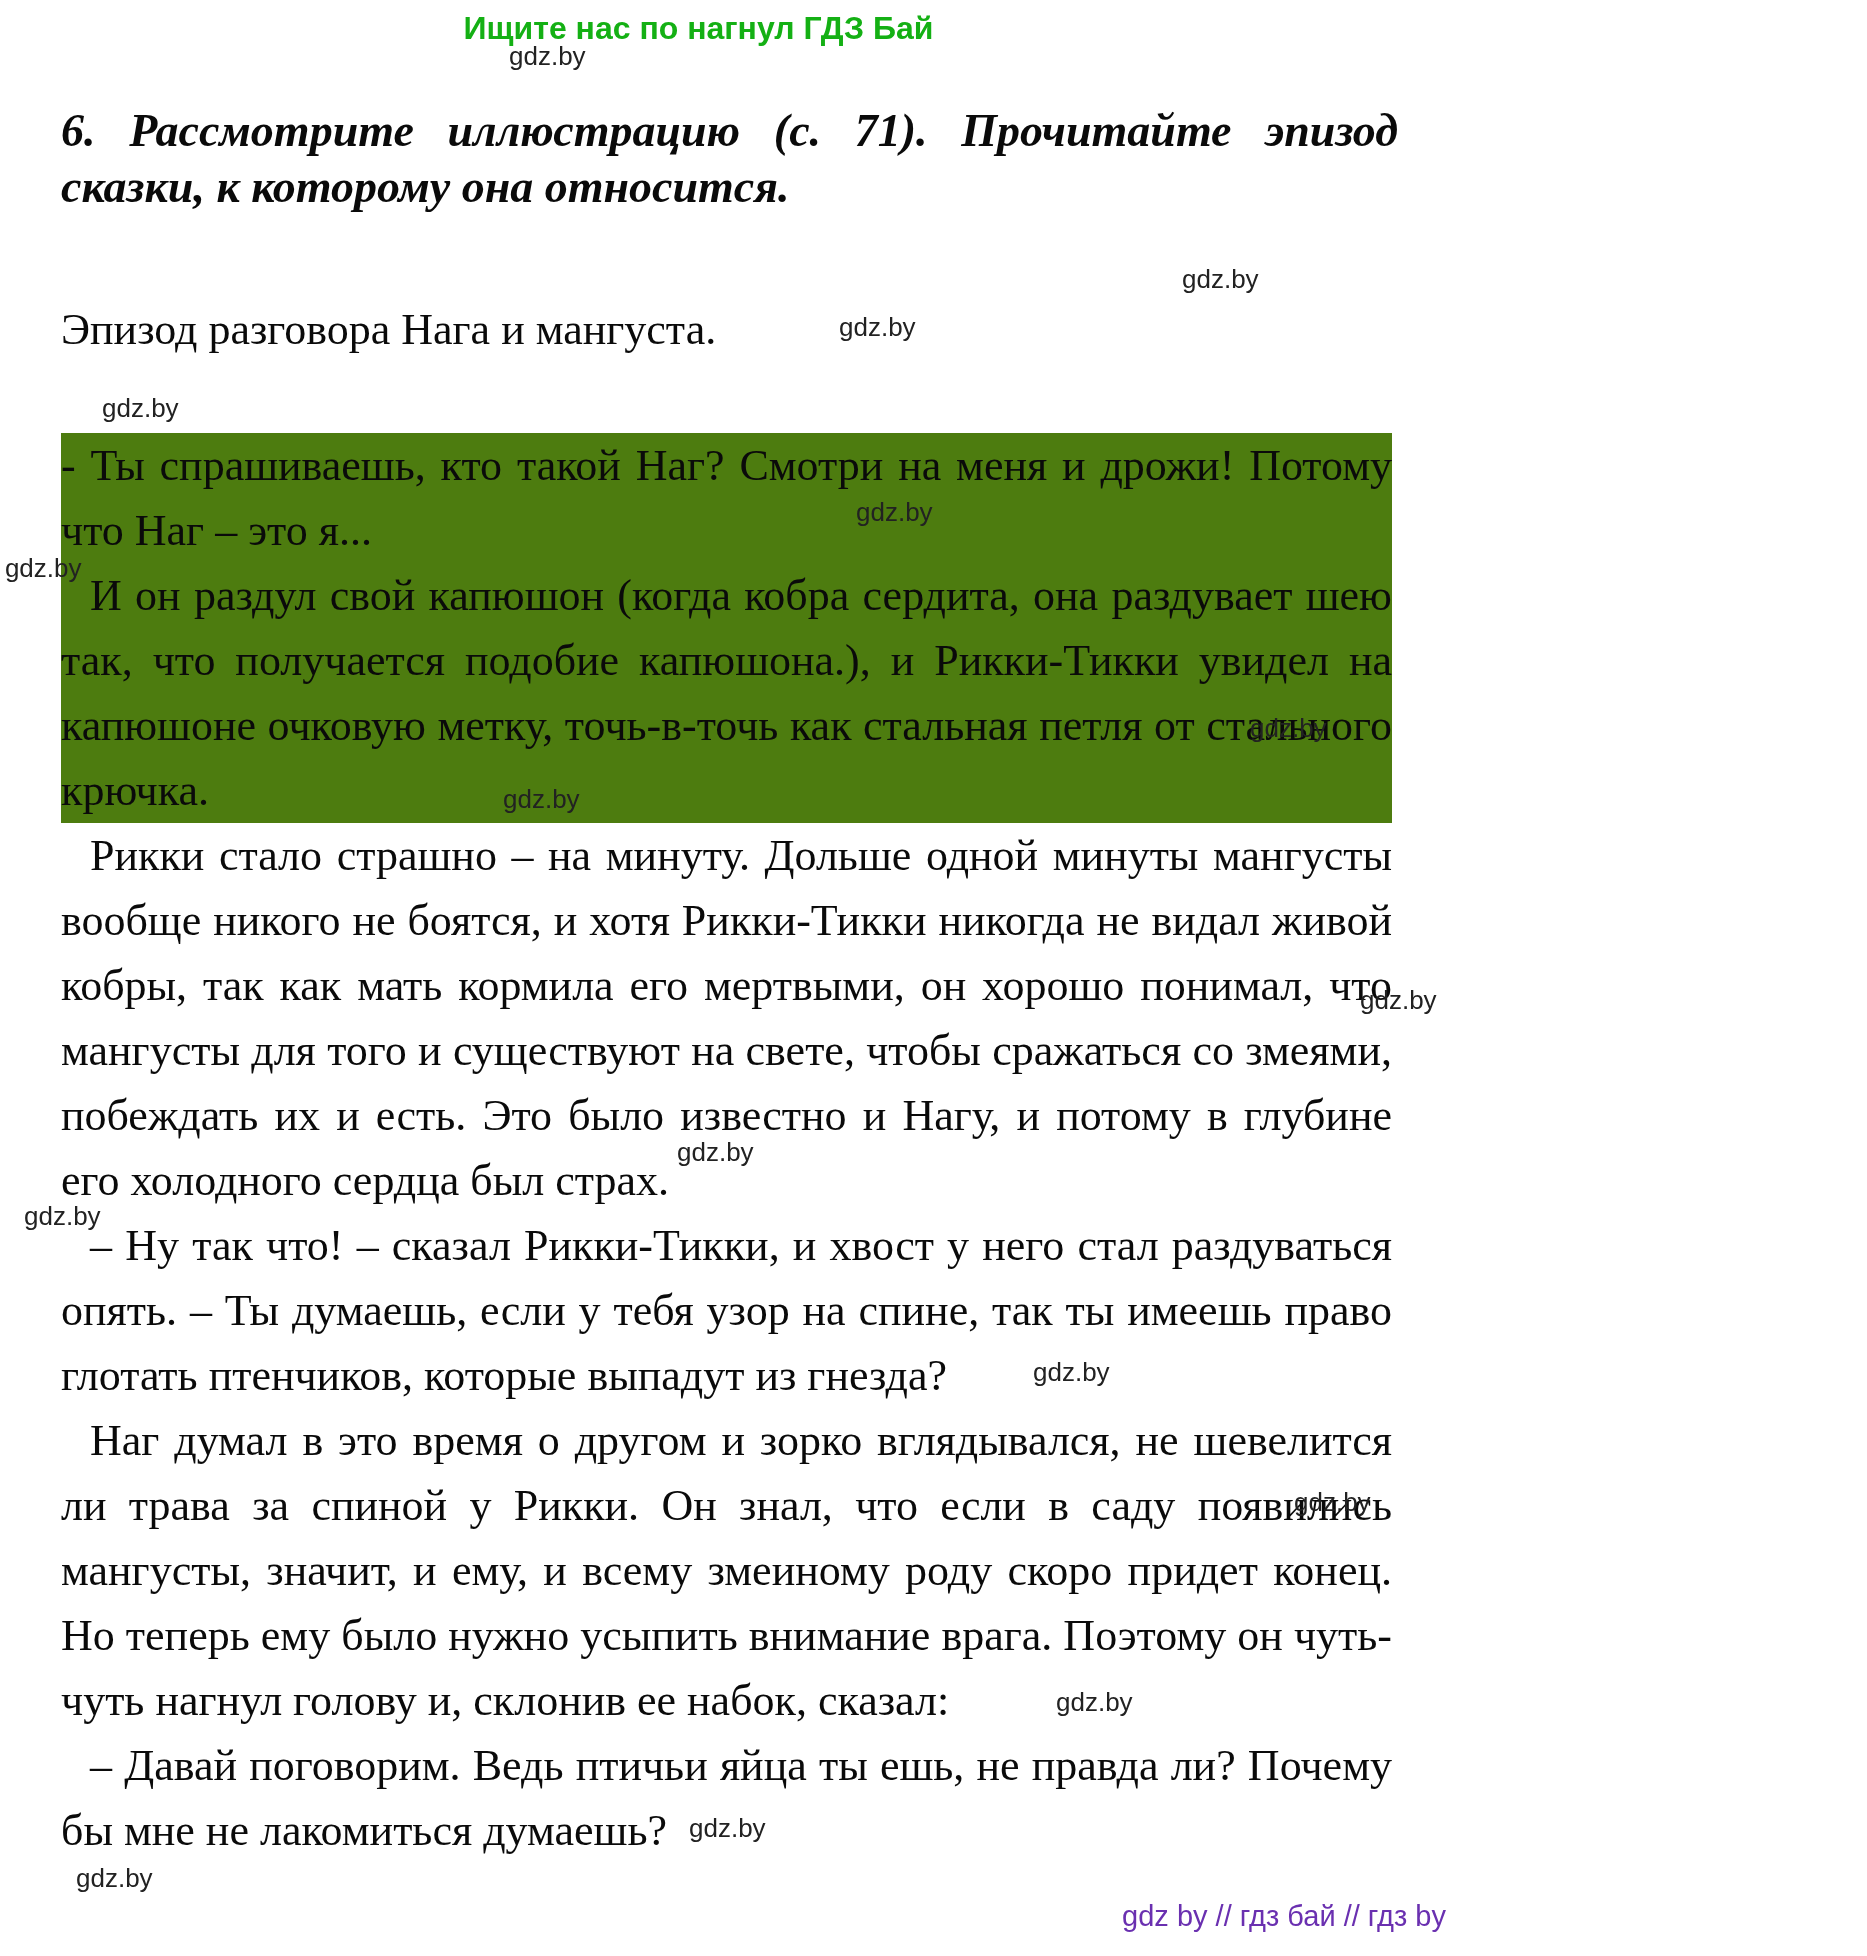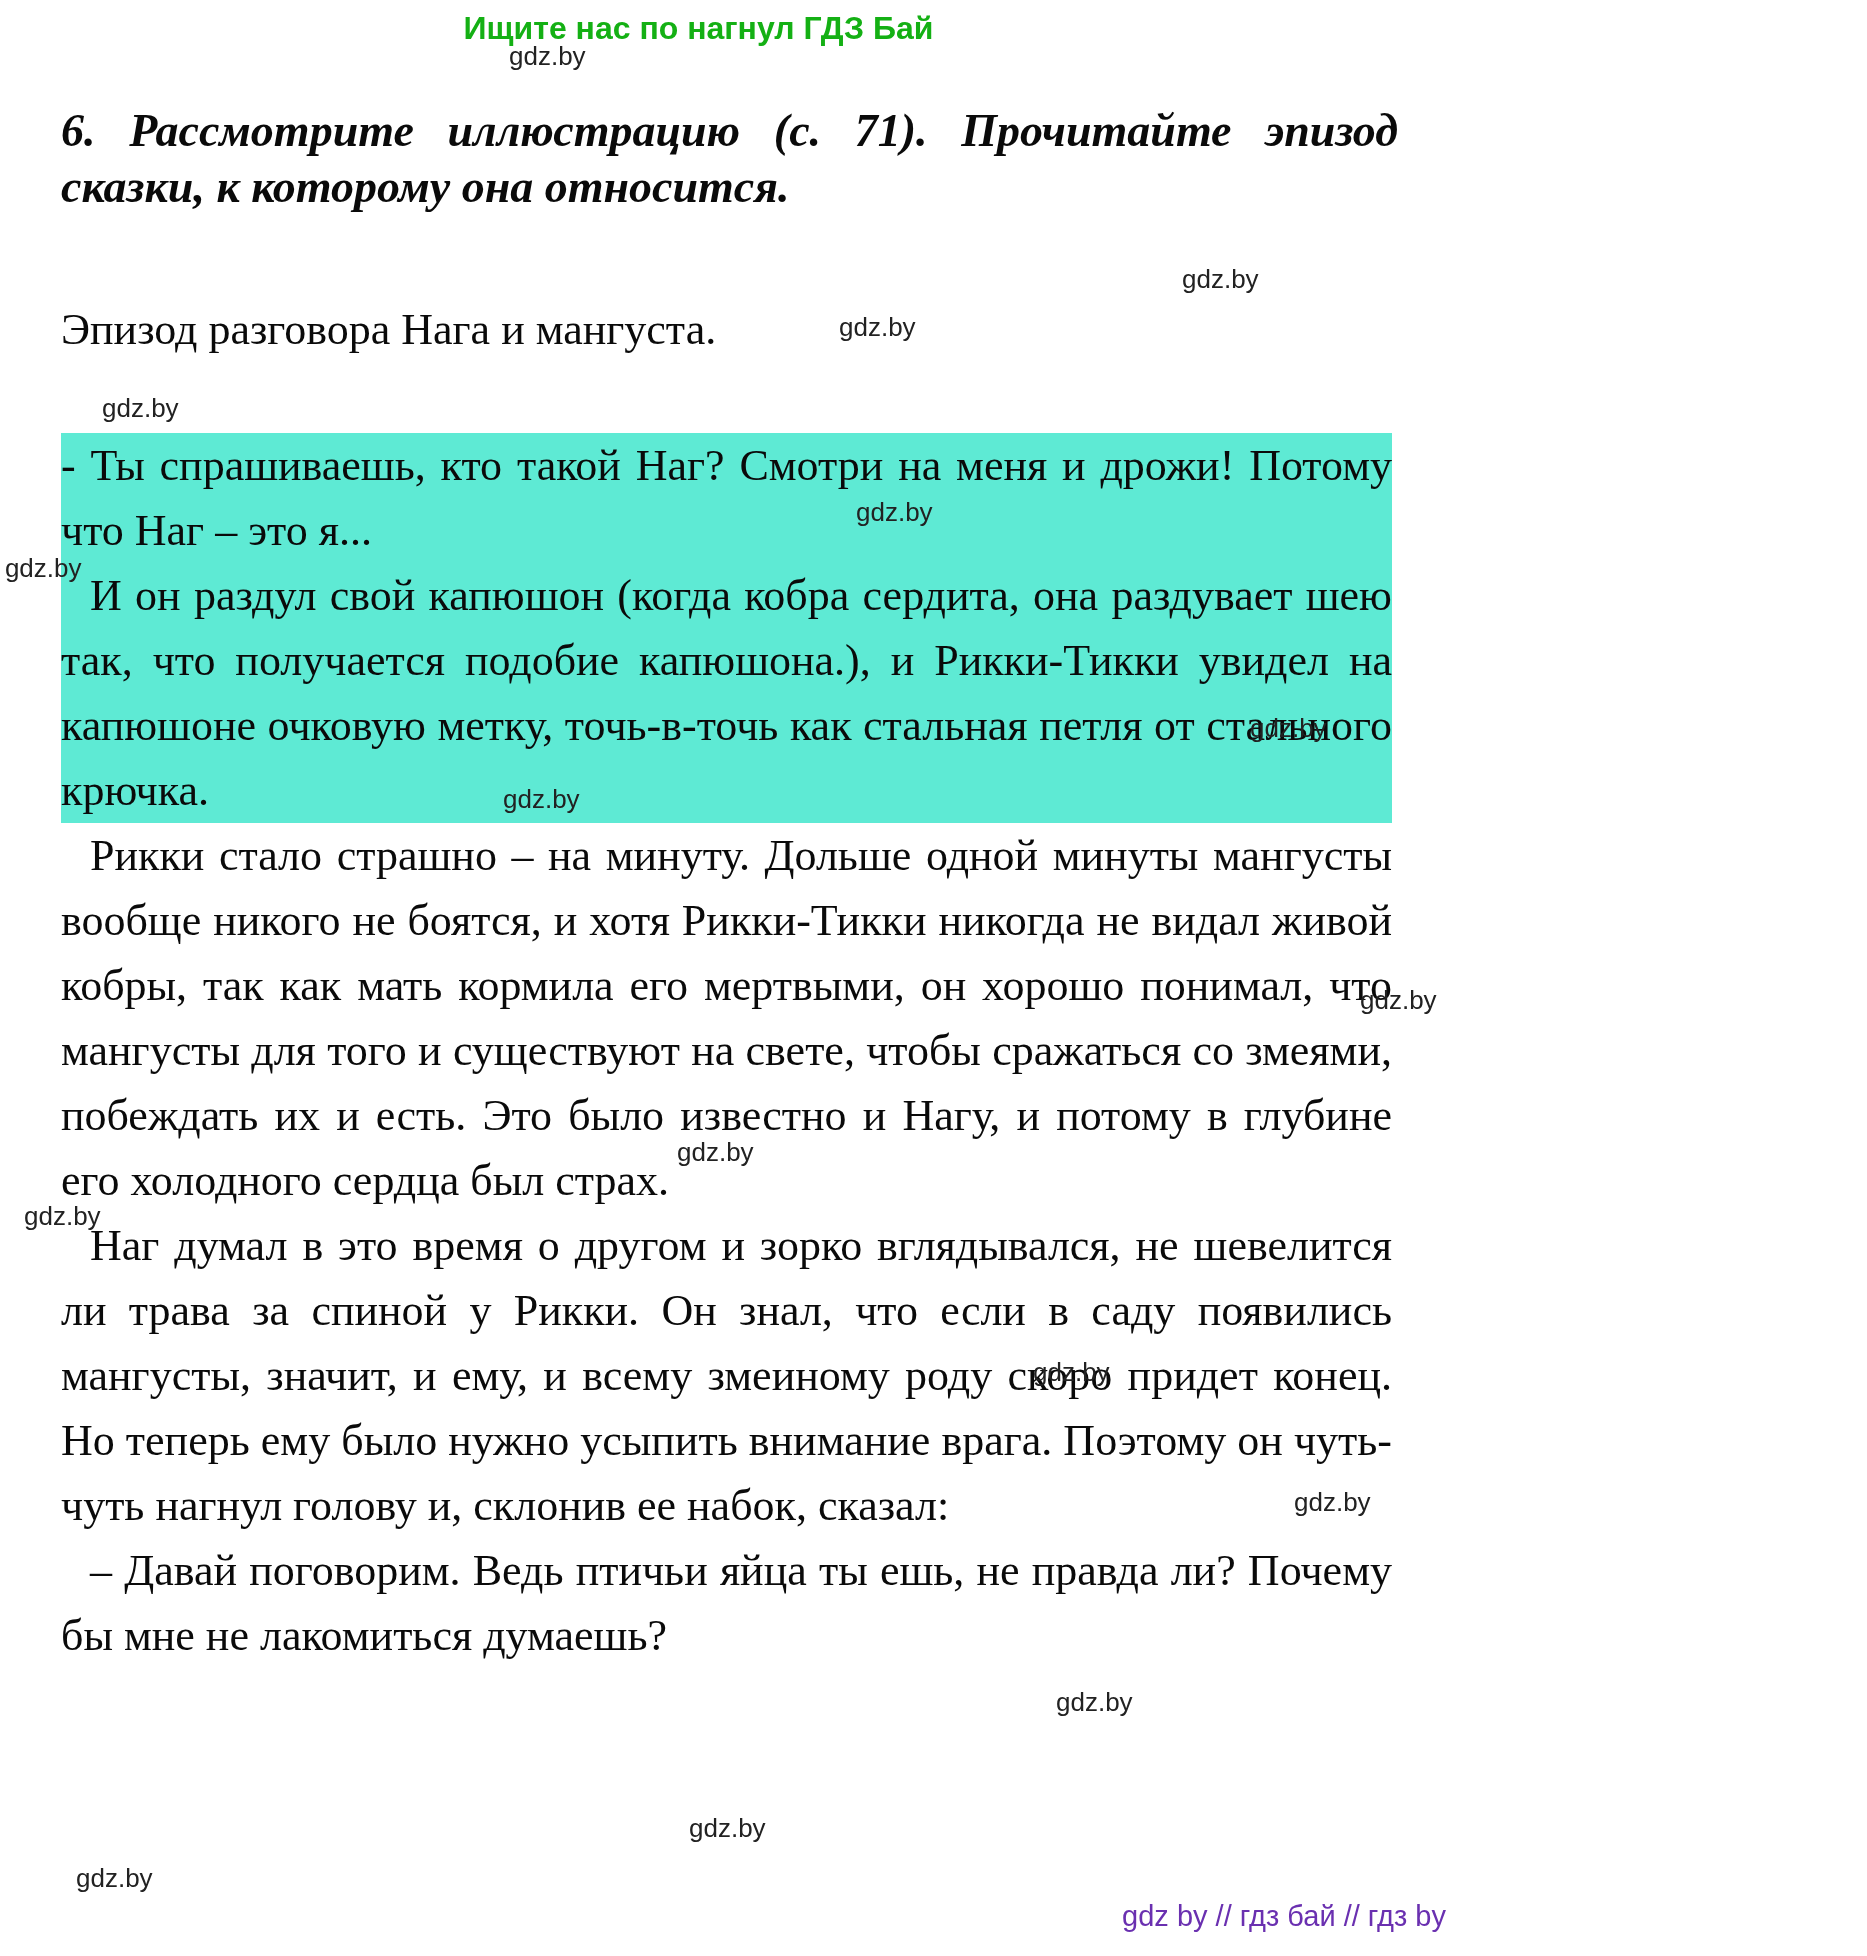--- a/index.html
+++ b/index.html
@@ -40,21 +40,21 @@
 
   .story {
     margin: 78px 0 0 61px;
     width: 1331px;
     font-size: 44px;
     line-height: 65px;
     text-align: justify;
   }
   .story p { margin: 0; text-indent: 29px; }
   .story p.no-indent { text-indent: 0; }
-  .story p.shaded { background: #5eead4; }
+  .story p.shaded { background: #4d7c0f; }
 
   .wm {
     position: absolute;
     font-family: "Liberation Sans", sans-serif;
     font-size: 26px;
     color: #222222;
     white-space: nowrap;
   }
 
   .footer {
@@ -76,20 +76,21 @@
   <div class="banner">Ищите нас по нагнул ГДЗ Бай</div>
 
   <div class="heading">6. Рассмотрите иллюстрацию (с. 71). Прочитайте эпизод сказки, к которому она относится.</div>
 
   <div class="answer-intro">Эпизод разговора Нага и мангуста.</div>
 
   <div class="story">
     <p class="no-indent shaded">- Ты спрашиваешь, кто такой Наг? Смотри на меня и дрожи! Потому что Наг – это я...</p>
     <p class="shaded">И он раздул свой капюшон (когда кобра сердита, она раздувает шею так, что получается подобие капюшона.), и Рикки-Тикки увидел на капюшоне очковую метку, точь-в-точь как стальная петля от стального крючка.</p>
     <p>Рикки стало страшно – на минуту. Дольше одной минуты мангусты вообще никого не боятся, и хотя Рикки-Тикки никогда не видал живой кобры, так как мать кормила его мертвыми, он хорошо понимал, что мангусты для того и существуют на свете, чтобы сражаться со змеями, побеждать их и есть. Это было известно и Нагу, и потому в глубине его холодного сердца был страх.</p>
+    <p>– Ну так что! – сказал Рикки-Тикки, и хвост у него стал раздуваться опять. – Ты думаешь, если у тебя узор на спине, так ты имеешь право глотать птенчиков, которые выпадут из гнезда?</p>
     <p>Наг думал в это время о другом и зорко вглядывался, не шевелится ли трава за спиной у Рикки. Он знал, что если в саду появились мангусты, значит, и ему, и всему змеиному роду скоро придет конец. Но теперь ему было нужно усыпить внимание врага. Поэтому он чуть-чуть нагнул голову и, склонив ее набок, сказал:</p>
     <p>– Давай поговорим. Ведь птичьи яйца ты ешь, не правда ли? Почему бы мне не лакомиться думаешь?</p>
   </div>
 
   <div class="footer">gdz by  //  гдз бай  //  гдз by</div>
 
 </div>
 
 <span class="wm" style="left:509px; top:41px;">gdz.by</span>
 <span class="wm" style="left:1182px; top:264px;">gdz.by</span>

